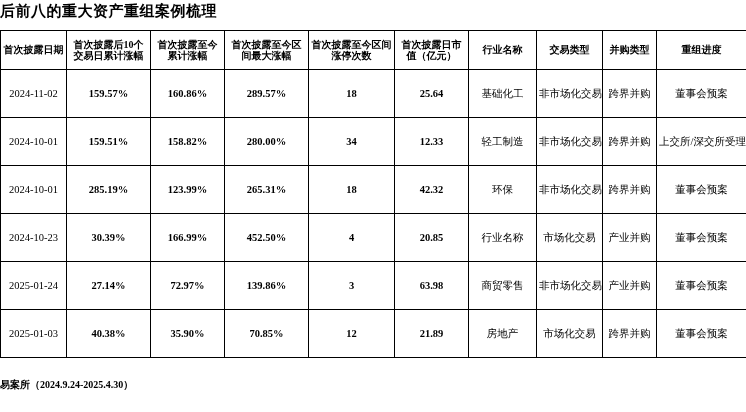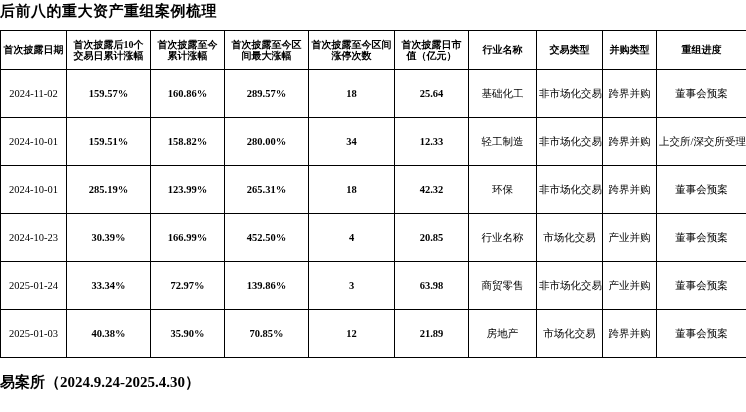--- a/index.html
+++ b/index.html
@@ -63,21 +63,21 @@
   }
   table.data tbody td {
     height: 43px;
     font-size: 10.5px;
   }
   td.num, th.num { text-align: center; font-weight: bold; }
   .footnote {
     position: absolute;
     left: 0px;
     bottom: 0px;
-    font-size: 15px;
+    font-size: 10px;
     font-weight: bold;
     font-family: "Liberation Serif", serif;
     white-space: nowrap;
   }
   col.c0 { width: 66px; }
   col.c1 { width: 84px; }
   col.c2 { width: 74px; }
   col.c3 { width: 84px; }
   col.c4 { width: 86px; }
   col.c5 { width: 74px; }
@@ -165,21 +165,21 @@
           <td class="num">452.50%</td>
           <td class="num">4</td>
           <td class="num">20.85</td>
           <td>行业名称</td>
           <td>市场化交易</td>
           <td>产业并购</td>
           <td>董事会预案</td>
         </tr>
         <tr>
           <td>2025-01-24</td>
-          <td class="num">33.34%</td>
+          <td class="num">27.14%</td>
           <td class="num">72.97%</td>
           <td class="num">139.86%</td>
           <td class="num">3</td>
           <td class="num">63.98</td>
           <td>商贸零售</td>
           <td>非市场化交易</td>
           <td>产业并购</td>
           <td>董事会预案</td>
         </tr>
         <tr>

